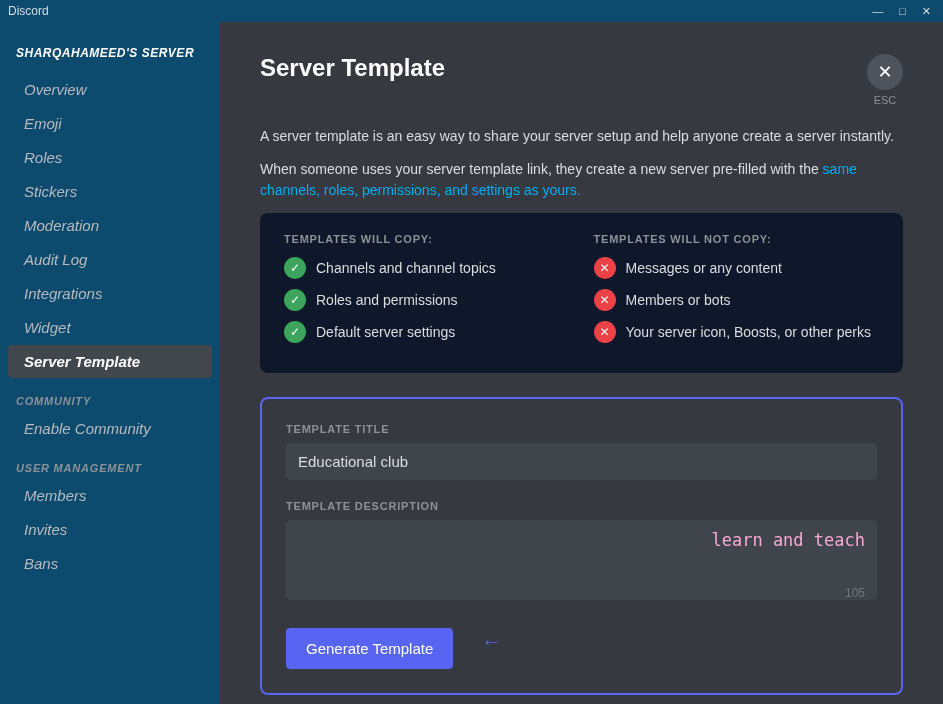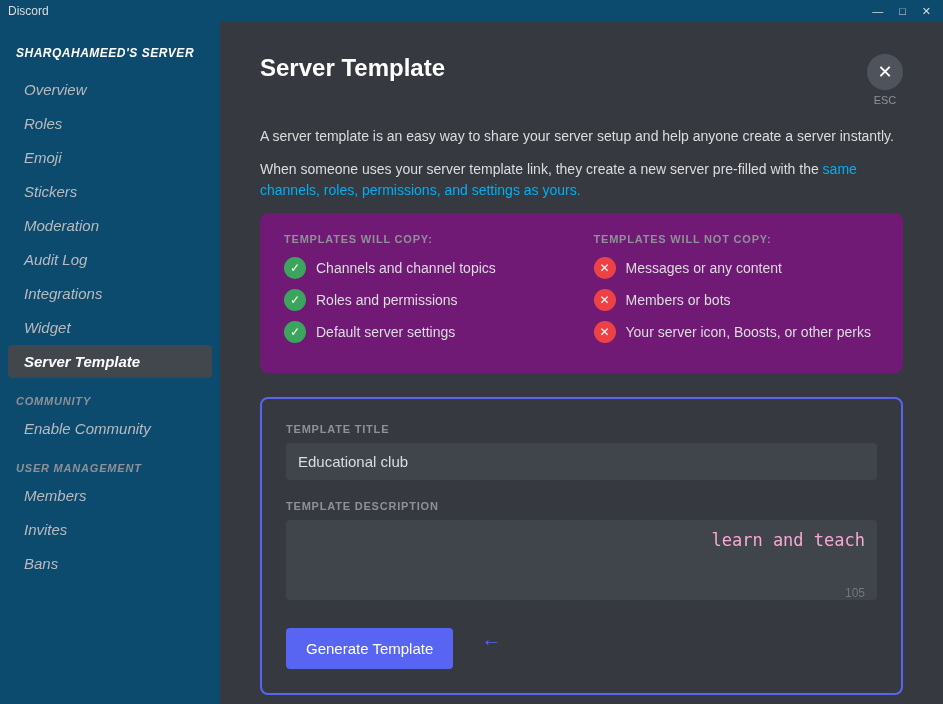--- a/index.html
+++ b/index.html
@@ -134,21 +134,21 @@
       color: #dcddde;
       font-size: 14px;
       line-height: 1.5;
       margin-bottom: 12px;
     }
     .description .highlight {
       color: #00aff4;
     }
     
     .info-box {
-      background: #701a75;
+      background: #0f172a;
       border-radius: 8px;
       padding: 20px 24px;
       margin-bottom: 24px;
       display: grid;
       grid-template-columns: 1fr 1fr;
       gap: 16px 24px;
     }
     .info-column-header {
       color: #8e9297;
       font-size: 11px;
@@ -275,24 +275,24 @@
 
 <div class="app-body">
 
   <div class="sidebar">
     <div class="server-name">SHARQAHAMEED'S SERVER</div>
 
     <div class="sidebar-item">
       <span>Overview</span>
     </div>
     <div class="sidebar-item">
+      <span>Emoji</span>
+    </div>
+    <div class="sidebar-item">
       <span>Roles</span>
-    </div>
-    <div class="sidebar-item">
-      <span>Emoji</span>
     </div>
     <div class="sidebar-item">
       <span>Stickers</span>
     </div>
     <div class="sidebar-item">
       <span>Moderation</span>
     </div>
     <div class="sidebar-item">
       <span>Audit Log</span>
     </div>

